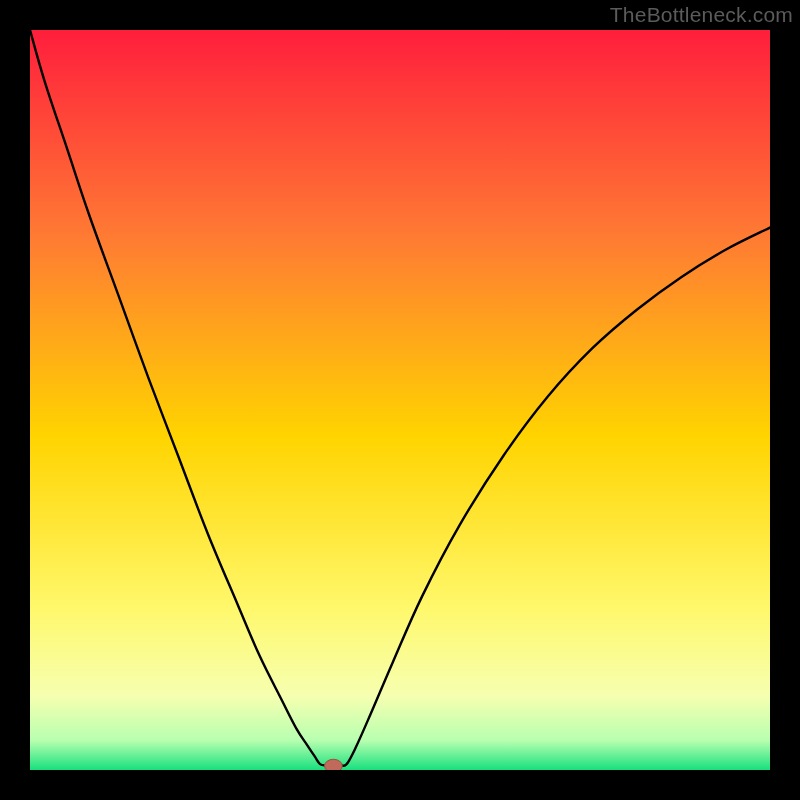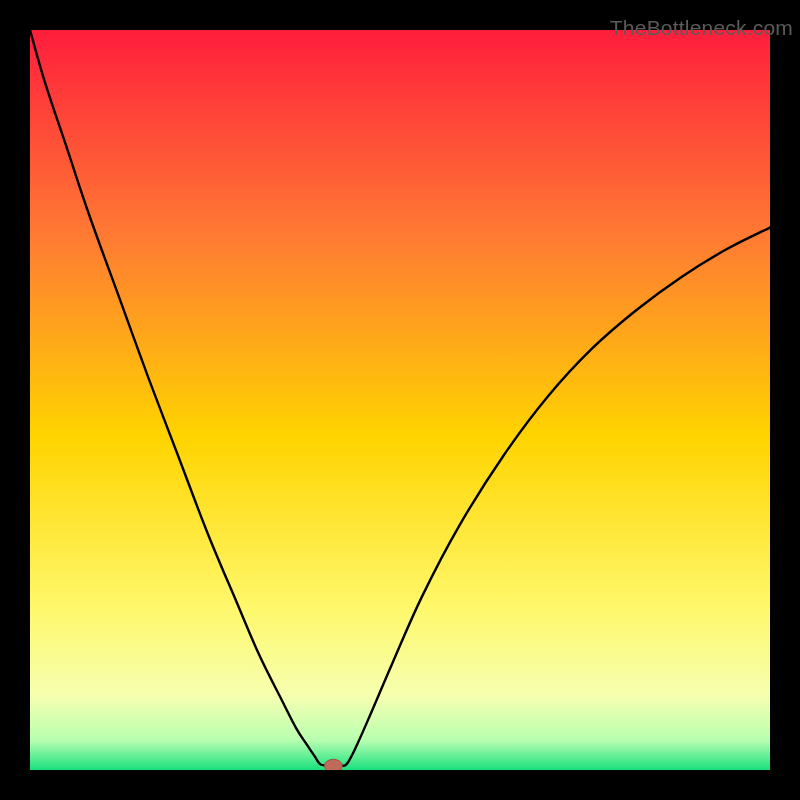--- a/index.html
+++ b/index.html
@@ -19,21 +19,21 @@
   }
   .plot-area {
     position: absolute;
     left: 30px;
     top: 30px;
     width: 740px;
     height: 740px;
   }
   .watermark {
     position: absolute;
-    top: 16px;
+    top: 3px;
     right: 7px;
     color: #5b5b5b;
     font-size: 21px;
     letter-spacing: 0.2px;
     font-weight: 400;
   }
   svg {
     display: block;
   }
 </style>

